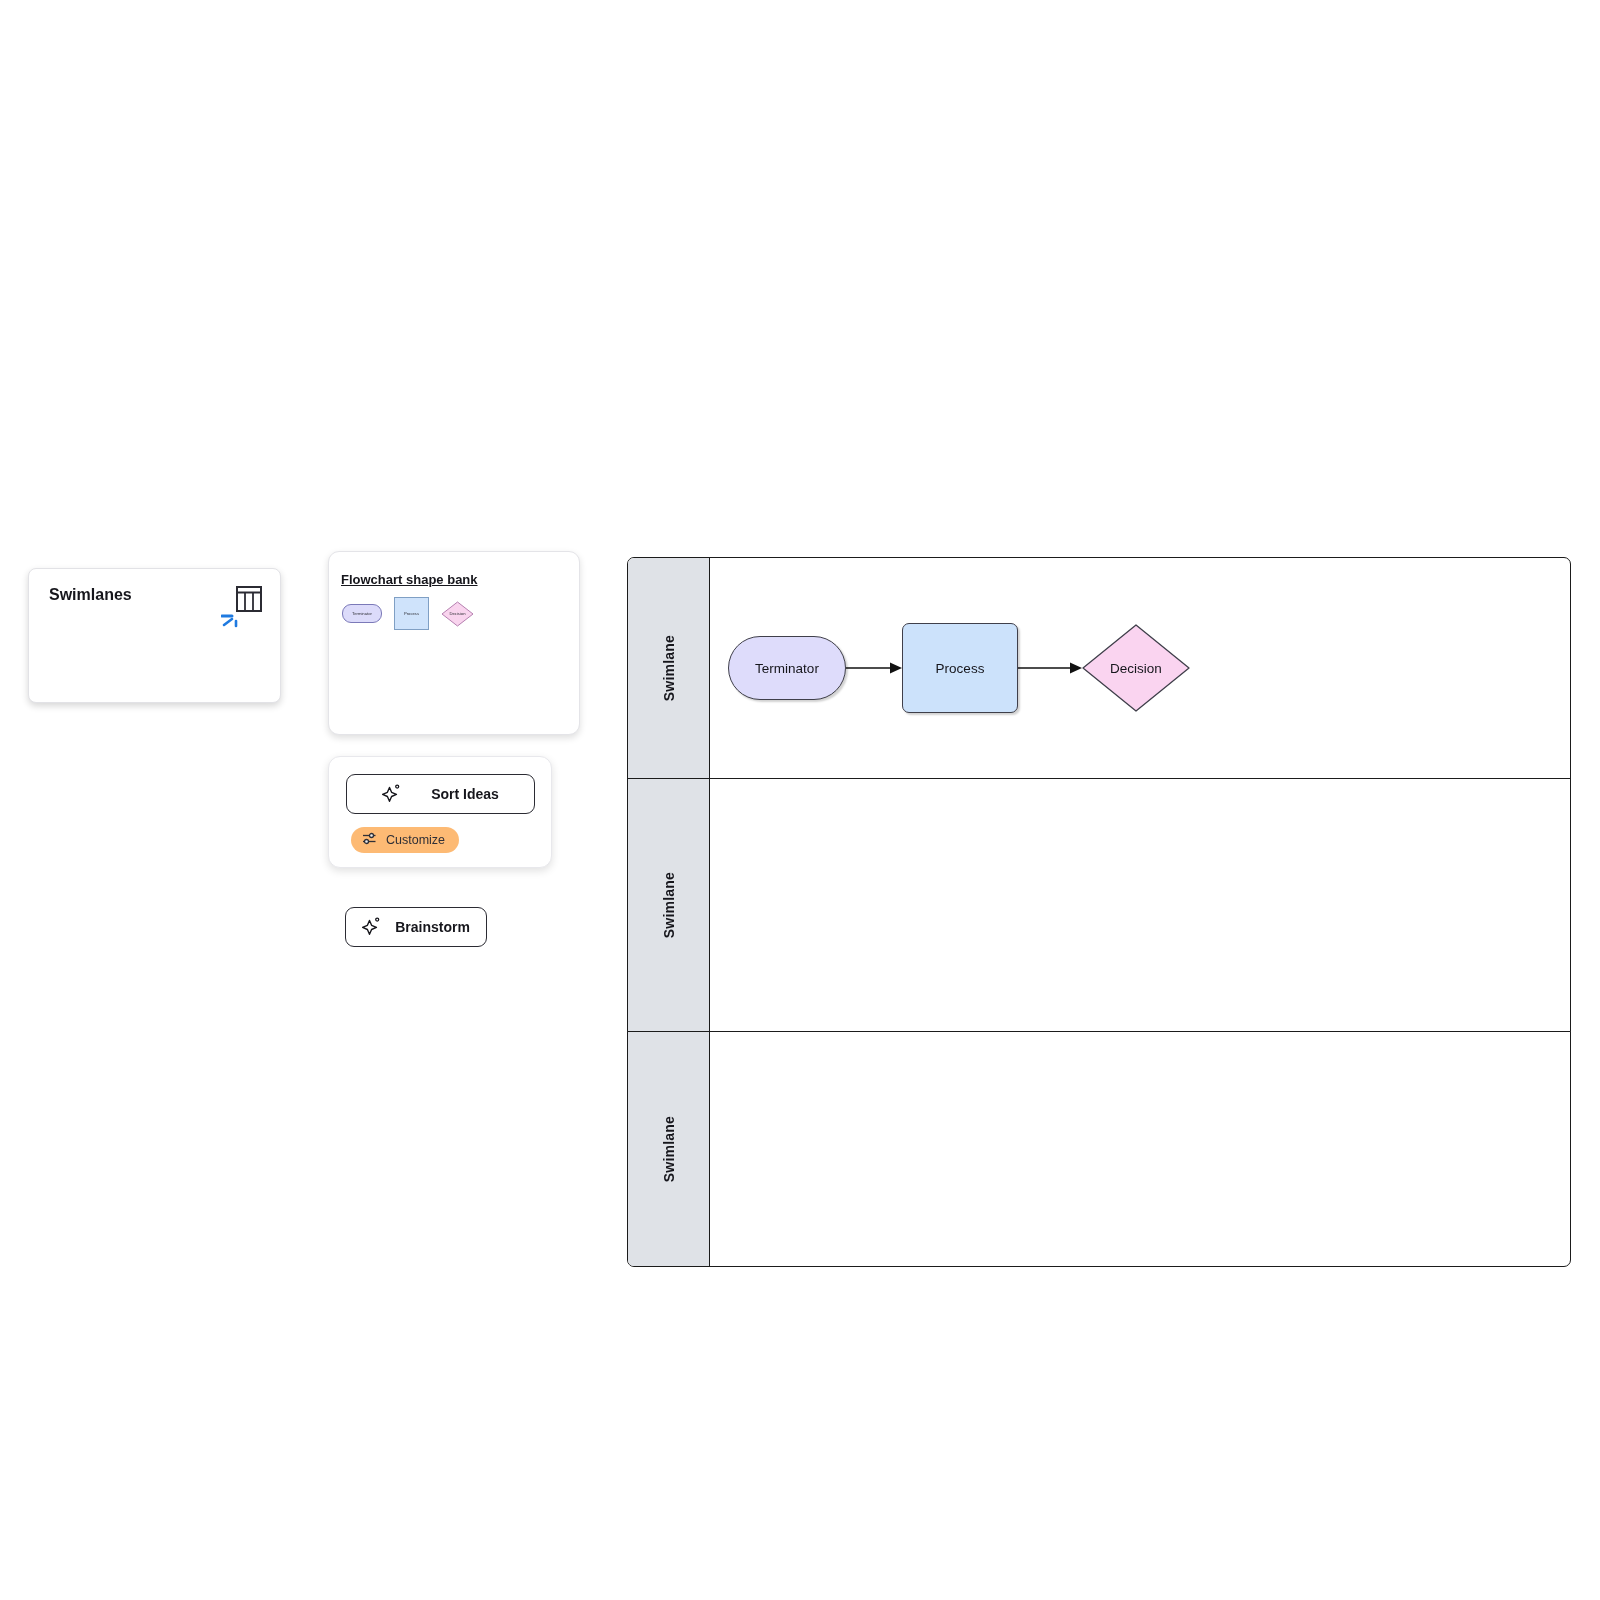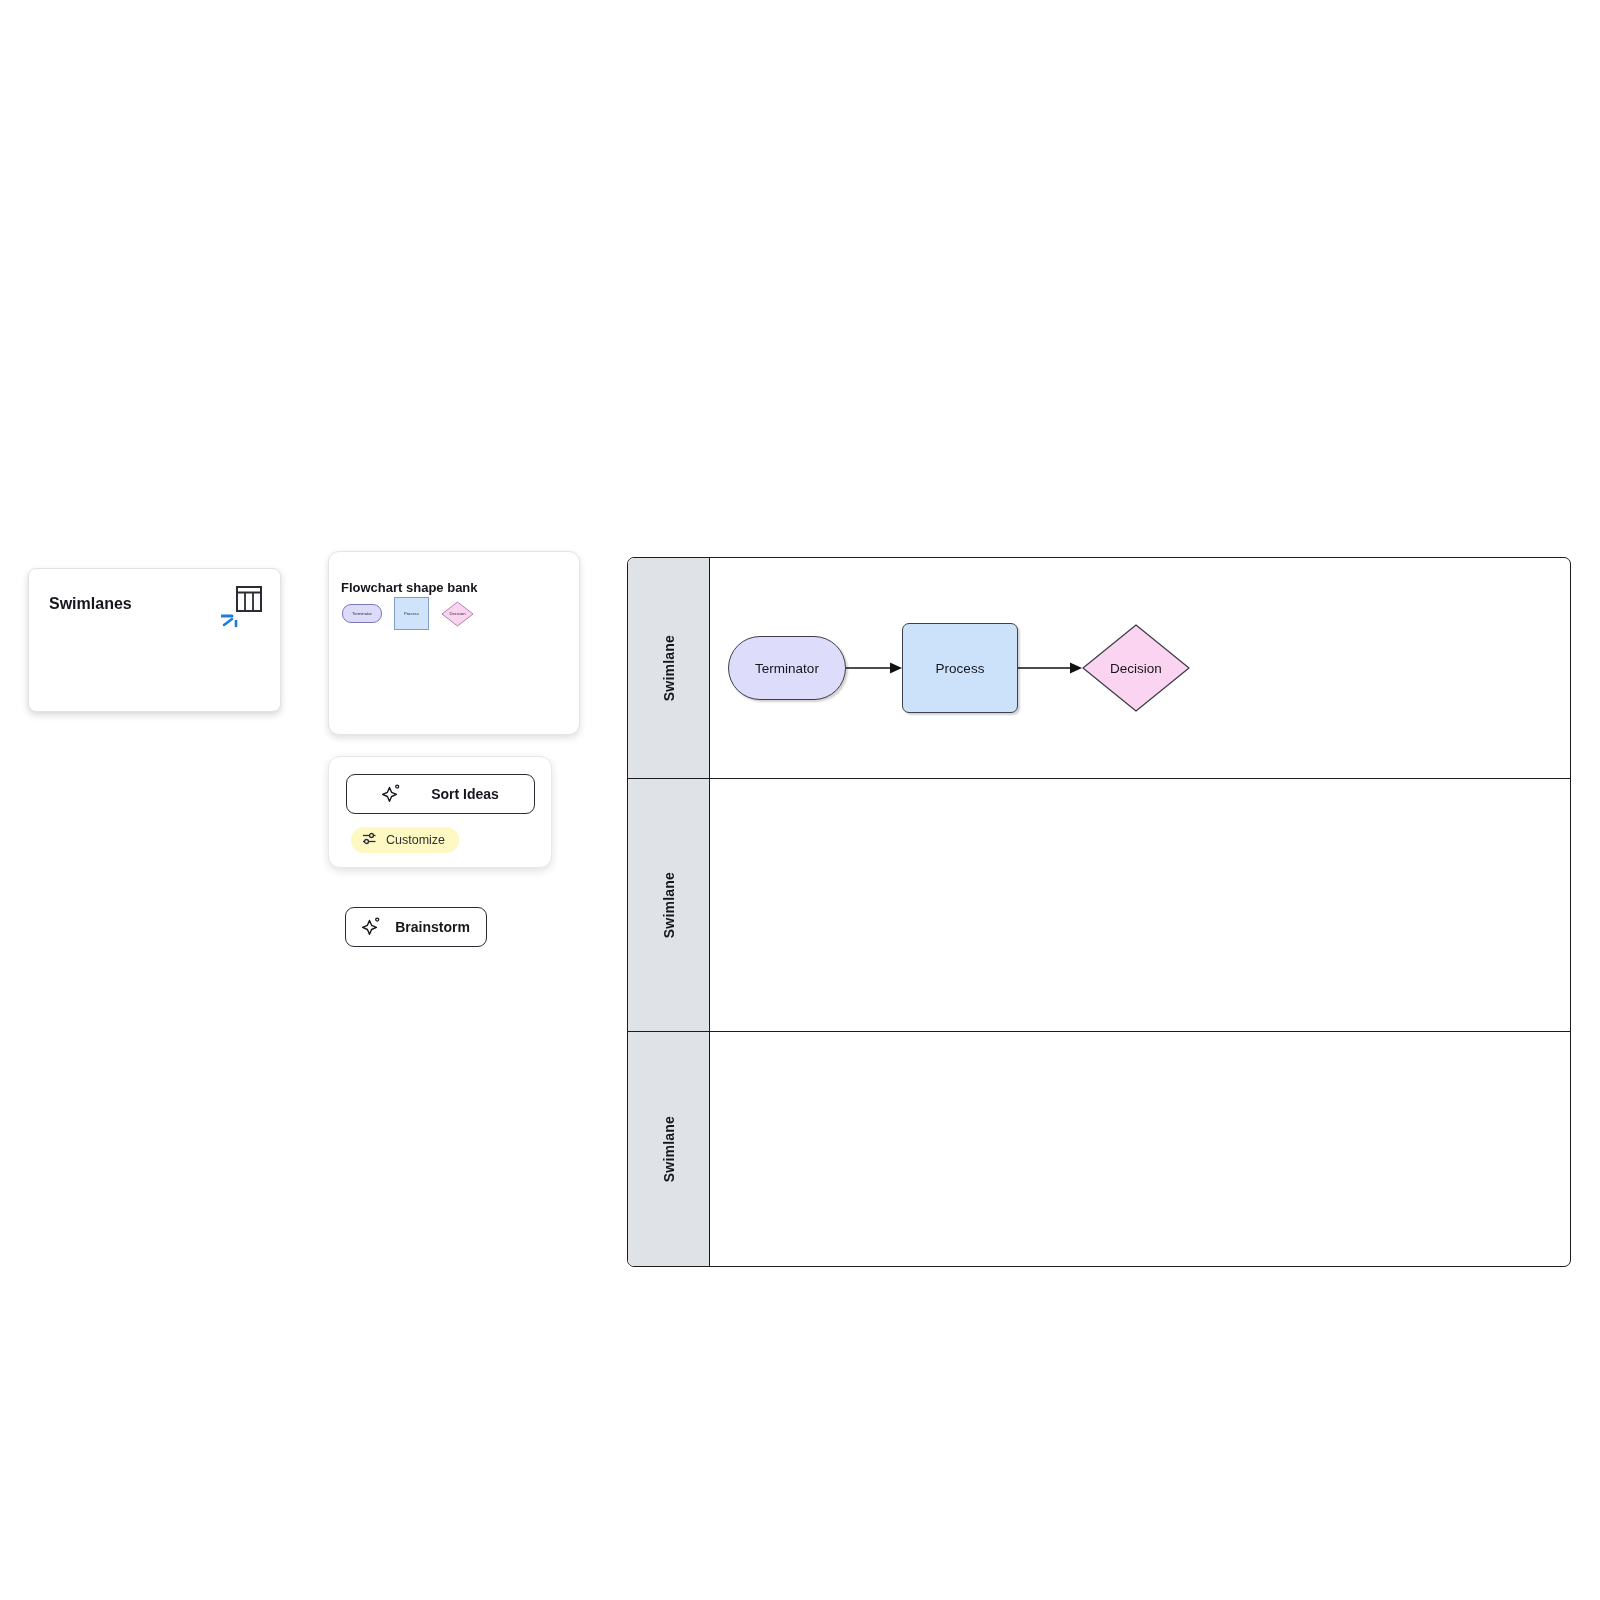--- a/index.html
+++ b/index.html
@@ -35,21 +35,21 @@
     font-weight: bold;
     letter-spacing: 0.2px;
     box-shadow: 0 2px 5px rgba(0,0,0,0.16);
   }
   #quick-tips-card {
     margin-top: 13px;
     background: #ffffff;
     border: 1px solid #e2e2e6;
     border-radius: 8px;
     box-shadow: 0 3px 7px rgba(0,0,0,0.16);
-    padding: 26px 18px 20px 20px;
+    padding: 17px 18px 20px 20px;
     position: relative;
     min-height: 96px;
   }
   #tip-title {
     font-size: 16px;
     font-weight: bold;
     color: #16161c;
     margin: 0 0 14px 0;
   }
   #tip-body {
@@ -74,24 +74,25 @@
     width: 250px;
     height: 182px;
     background: #ffffff;
     border: 1px solid #e4e4e8;
     border-radius: 11px;
     box-shadow: 0 3px 7px rgba(0,0,0,0.13);
   }
   #shape-bank-title {
     position: absolute;
     left: 12px;
-    top: 28px;
+    top: 20px;
     font-size: 13px;
     font-weight: bold;
     color: #16161c;
+    text-decoration: underline;
   }
   #shape-bank-shapes {
     position: absolute;
     left: 13px;
     top: 45px;
     display: flex;
     align-items: center;
     gap: 12px;
   }
   .mini-label {
@@ -148,21 +149,21 @@
     font-weight: bold;
     color: #16161c;
     box-sizing: border-box;
   }
   #customize-button {
     position: absolute;
     left: 351px;
     top: 827px;
     height: 26px;
     padding: 0 14px 0 11px;
-    background: #fef9c3;
+    background: #fdba74;
     border-radius: 13px;
     display: flex;
     align-items: center;
     gap: 9px;
     font-size: 12.5px;
     color: #2f2f36;
   }
 
   
   #brainstorm-button {

